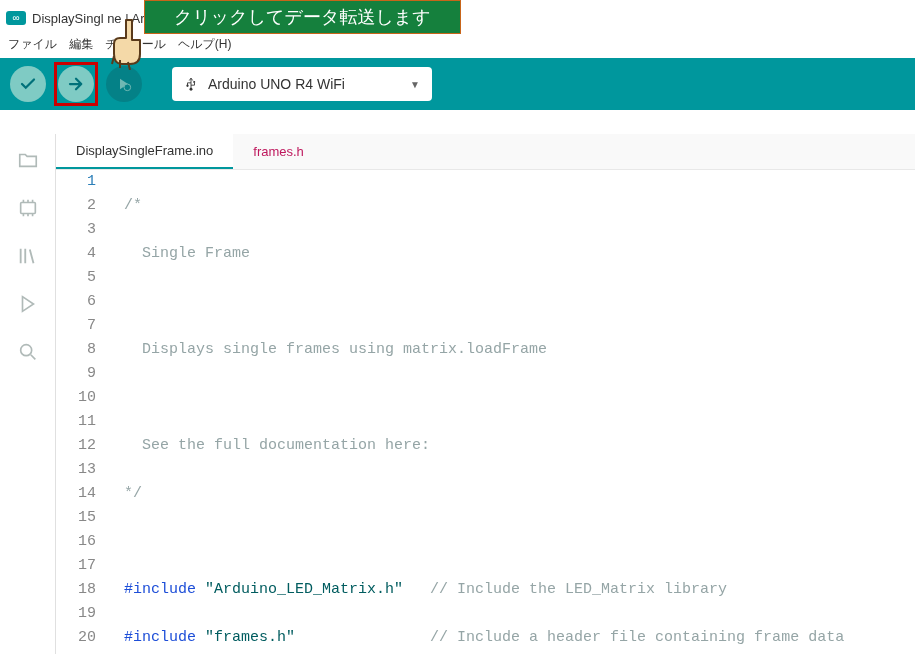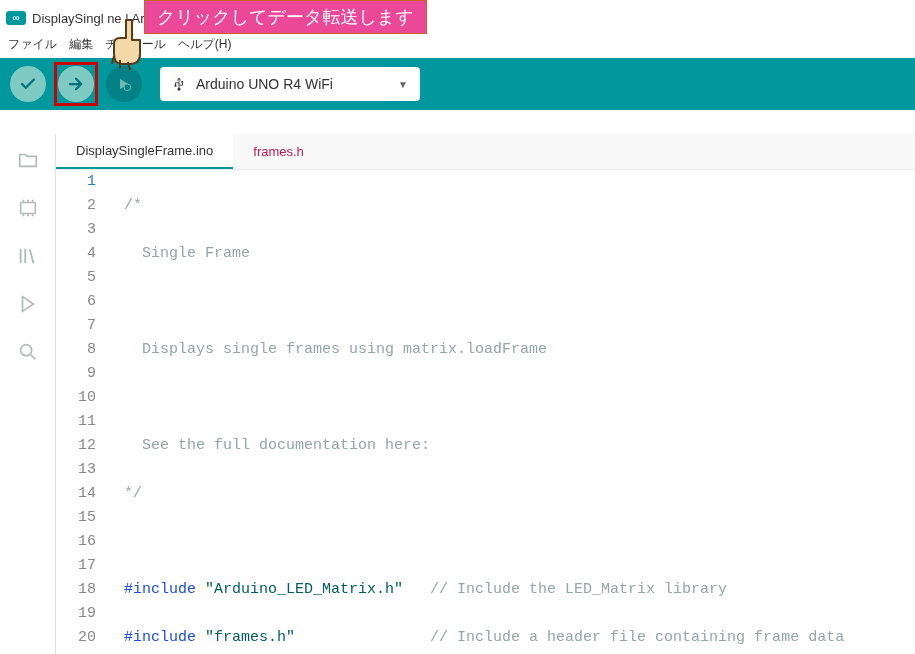--- a/index.html
+++ b/index.html
@@ -1,37 +1,37 @@
 <!DOCTYPE html>
 <html><head>
 <meta charset="utf-8">
 <style>
 * { margin: 0; padding: 0; box-sizing: border-box; }
 body { font-family: "Segoe UI", Arial, sans-serif; font-size: 13px; background: #fff; width: 915px; height: 654px; overflow: hidden; position: relative; }
 
 
-.callout { position: absolute; top: 0; left: 144px; background: #ec4899; color: #fff; padding: 4px 12px; font-size: 18px; z-index: 100; border: 1px solid #c8651a; }
+.callout { position: absolute; top: 0; left: 144px; background: #15803d; color: #fff; padding: 4px 29px; font-size: 18px; z-index: 100; border: 1px solid #c8651a; }
 .hand { position: absolute; top: 14px; left: 104px; z-index: 101; width: 56px; height: 56px; }
 
 
 .titlebar { height: 36px; display: flex; align-items: center; padding: 0 6px; background: #fff; }
 .app-icon { width: 20px; height: 14px; background: #00979d; border-radius: 3px; margin-right: 6px; position: relative; display: flex; align-items: center; justify-content: center; }
 .app-icon::before { content: "∞"; color: #fff; font-size: 10px; line-height: 1; }
 .title-text { font-size: 13px; color: #333; }
 
 
 .menubar { height: 22px; display: flex; align-items: flex-start; padding: 0 8px; gap: 12px; font-size: 12px; color: #333; background: #fff; }
 .menu-item { cursor: pointer; }
 
 
 .toolbar { height: 52px; background: #00979d; display: flex; align-items: center; padding: 0 10px; gap: 8px; }
 .tool-btn { width: 36px; height: 36px; border-radius: 50%; background: #048187; display: flex; align-items: center; justify-content: center; cursor: pointer; color: #fff; }
 .tool-btn.light { background: #7fcbc4; }
 .upload-highlight { border: 3px solid #cc0000; padding: 1px; }
-.board-select { margin-left: 10px; background: #fff; border-radius: 4px; height: 34px; min-width: 260px; display: flex; align-items: center; padding: 0 12px; gap: 10px; cursor: pointer; }
+.board-select { margin-left: 22px; background: #fff; border-radius: 4px; height: 34px; min-width: 260px; display: flex; align-items: center; padding: 0 12px; gap: 10px; cursor: pointer; }
 .usb-icon { width: 14px; height: 14px; }
 .board-name { flex: 1; font-size: 14px; color: #333; }
 .dropdown-caret { color: #666; font-size: 10px; }
 
 
 .main { display: flex; height: calc(654px - 36px - 22px - 52px); margin-top: 24px; }
 .sidebar { width: 56px; background: #fff; border-right: 1px solid #e0e0e0; display: flex; flex-direction: column; align-items: center; padding-top: 14px; gap: 24px; }
 .side-icon { width: 24px; height: 24px; color: #95a5a6; cursor: pointer; display: flex; align-items: center; justify-content: center; }
 
 .editor-area { flex: 1; display: flex; flex-direction: column; }

